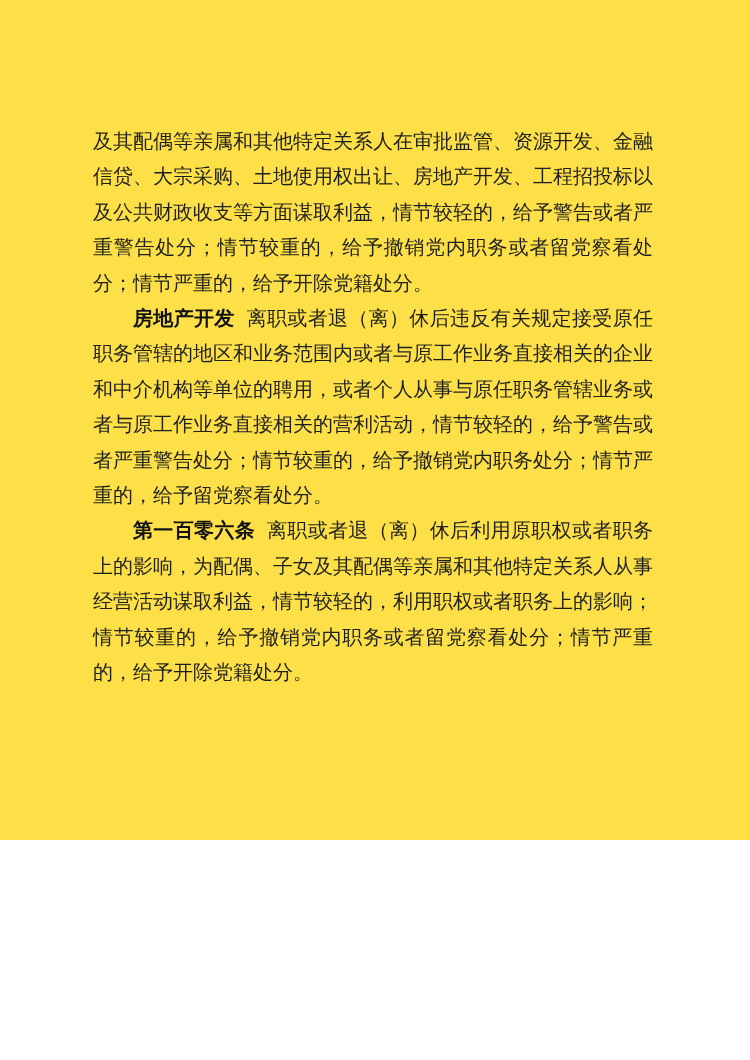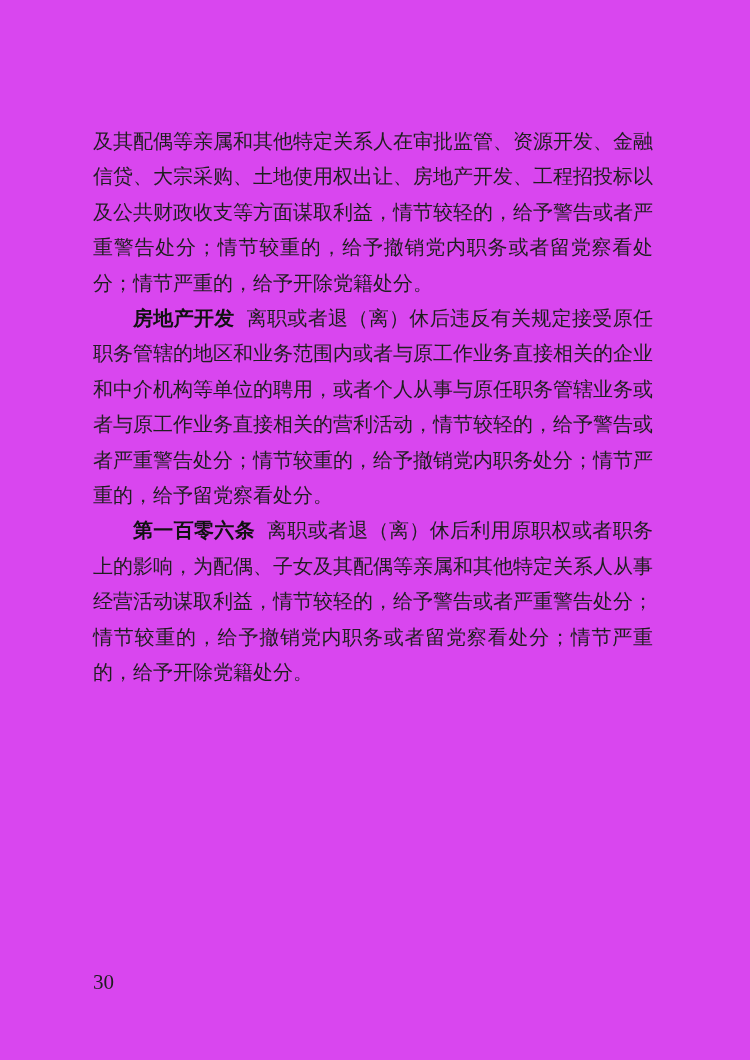--- a/index.html
+++ b/index.html
@@ -3,22 +3,22 @@
 <meta charset="utf-8">
 <style>
   html, body {
     margin: 0;
     padding: 0;
     background: #ffffff;
   }
   .page {
     position: relative;
     width: 750px;
-    height: 1060px;
-    background: #d946ef;
+    height: 840px;
+    background: #fde047;
     overflow: hidden;
     font-family: "Liberation Serif", "DejaVu Serif", serif;
     text-decoration: underline;
   }
   .text-block {
     position: absolute;
     left: 93px;
     top: 124px;
     width: 560px;
     font-size: 20px;
@@ -53,18 +53,18 @@
 
 <div class="page">
   <div class="text-block">
 
     <p class="para"><span>及其配偶等亲属和其他特定关系人在审批监管、资源开发、金融信贷、大宗采购、土地使用权出让、房地产开发、工程招投标以及公共财政收支等方面谋取利益，情节较轻的，给予警告或者严重警告处分；情节较重的，给予撤销党内职务或者留党察看处分；情节严重的，给予开除党籍处分。</span></p>
 
 
     <p class="para indent"><b class="article-no">房地产开发</b><span>离职或者退（离）休后违反有关规定接受原任职务管辖的地区和业务范围内或者与原工作业务直接相关的企业和中介机构等单位的聘用，或者个人从事与原任职务管辖业务或者与原工作业务直接相关的营利活动，情节较轻的，给予警告或者严重警告处分；情节较重的，给予撤销党内职务处分；情节严重的，给予留党察看处分。</span></p>
 
 
-    <p class="para indent"><b class="article-no">第一百零六条</b><span>离职或者退（离）休后利用原职权或者职务上的影响，为配偶、子女及其配偶等亲属和其他特定关系人从事经营活动谋取利益，情节较轻的，给予警告或者严重警告处分；情节较重的，给予撤销党内职务或者留党察看处分；情节严重的，给予开除党籍处分。</span></p>
+    <p class="para indent"><b class="article-no">第一百零六条</b><span>离职或者退（离）休后利用原职权或者职务上的影响，为配偶、子女及其配偶等亲属和其他特定关系人从事经营活动谋取利益，情节较轻的，利用职权或者职务上的影响；情节较重的，给予撤销党内职务或者留党察看处分；情节严重的，给予开除党籍处分。</span></p>
 
   </div>
 
   <div class="page-number">30</div>
 </div>
 
 </body></html>

